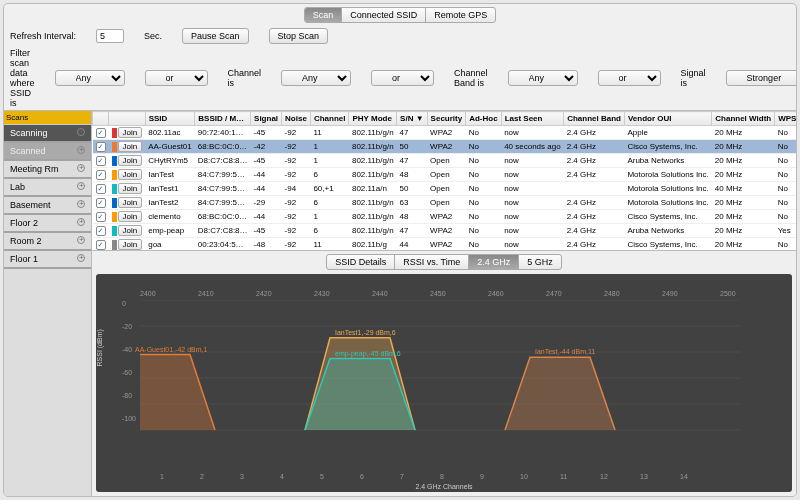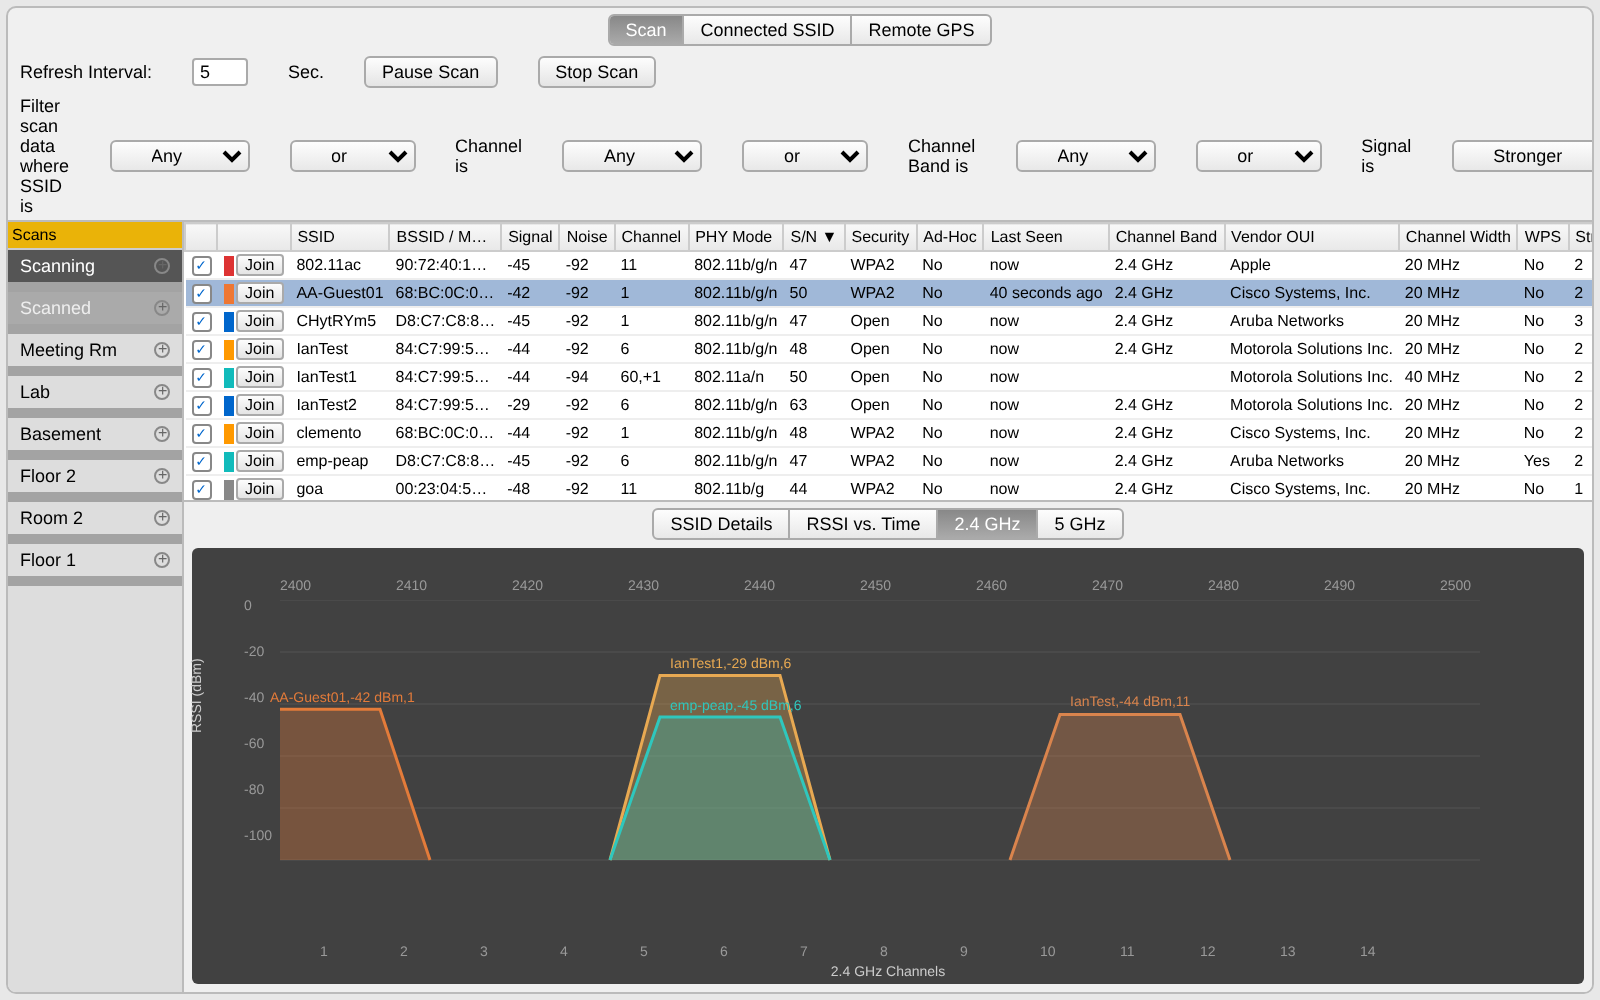--- a/index.html
+++ b/index.html
@@ -10,29 +10,29 @@
 .seg span:last-child{border-right:0}
 .seg span.on{background:linear-gradient(#888,#aaa);color:#fff}
 .toprow{display:flex;justify-content:center;padding:3px}
 .toolbar{display:flex;align-items:center;gap:20px;padding:2px 6px;font-size:9px}
 .btn{background:linear-gradient(#fdfdfd,#e4e4e4);border:1px solid #aaa;border-radius:3px;padding:2px 8px;font-size:9px}
 .inp{background:#fff;border:1px solid #aaa;border-radius:2px;padding:1px 3px;font-size:9px;width:28px}
 select.sel{background:linear-gradient(#fdfdfd,#e8e8e8);border:1px solid #aaa;border-radius:3px;font-size:9px;padding:1px 16px}
 .main{flex:1;display:flex;overflow:hidden}
 .side{width:88px;background:#ddd;border-right:1px solid #bbb}
 .side .hd{font-size:8px;padding:2px;background:#eab308;border-bottom:1px solid #ccc}
-.side .it{padding:3px 6px;font-size:9px;border-bottom:5px solid #a3a3a3;display:flex;justify-content:space-between;align-items:center}
+.side .it{padding:3px 6px;font-size:9px;border-bottom:2px solid #a3a3a3;display:flex;justify-content:space-between;align-items:flex-start}
 .side .it.act{background:#555;color:#fff}
 .side .it.dim{background:#aaa;color:#eee}
 .cir{width:8px;height:8px;border:1px solid #888;border-radius:50%;position:relative}
 .cir::before{content:"+";position:absolute;top:-2px;left:1px;font-size:8px;color:#666}
 .content{flex:1;display:flex;flex-direction:column;overflow:hidden}
 .tbl{flex:0 0 auto;overflow:auto;background:#fff;border-bottom:1px solid #bbb}
 table{border-collapse:collapse;width:100%;font-size:8px}
-th{background:linear-gradient(#f8f8f8,#e8e8e8);border:1px solid #ccc;padding:2px 3px;white-space:nowrap;font-weight:400;text-align:left;font-size:8px;position:sticky;top:0}
+th{background:linear-gradient(#f8f8f8,#e8e8e8);border:1px solid #ccc;padding:2px 3px;white-space:nowrap;font-weight:700;text-align:left;font-size:8px;position:sticky;top:0}
 td{border-bottom:1px solid #eee;padding:1px 3px;white-space:nowrap;font-size:8px}
 tr.sel td{background:#a0b8d8}
 .ck{width:10px;height:10px;border:1px solid #888;border-radius:2px;display:inline-flex;align-items:center;justify-content:center;background:#fff}
 .ck::after{content:"✓";font-size:7px;color:#06c}
 .sw{width:5px;height:10px;display:inline-block;vertical-align:middle;margin-right:1px}
 .jbtn{background:linear-gradient(#fdfdfd,#e4e4e4);border:1px solid #aaa;border-radius:2px;padding:0 4px;font-size:8px}
 .bot{flex:1;display:flex;flex-direction:column;background:#efefef}
 .chart{flex:1;background:#414141;margin:4px;border-radius:3px;position:relative;color:#aaa;font-size:7px}
 .ctitle{position:absolute;top:6px;width:100%;text-align:center;font-size:8px;color:#ccc}
 .ylab{position:absolute;left:3px;top:50%;transform:rotate(-90deg) translateX(20px);transform-origin:left;font-size:7px;color:#ccc}

